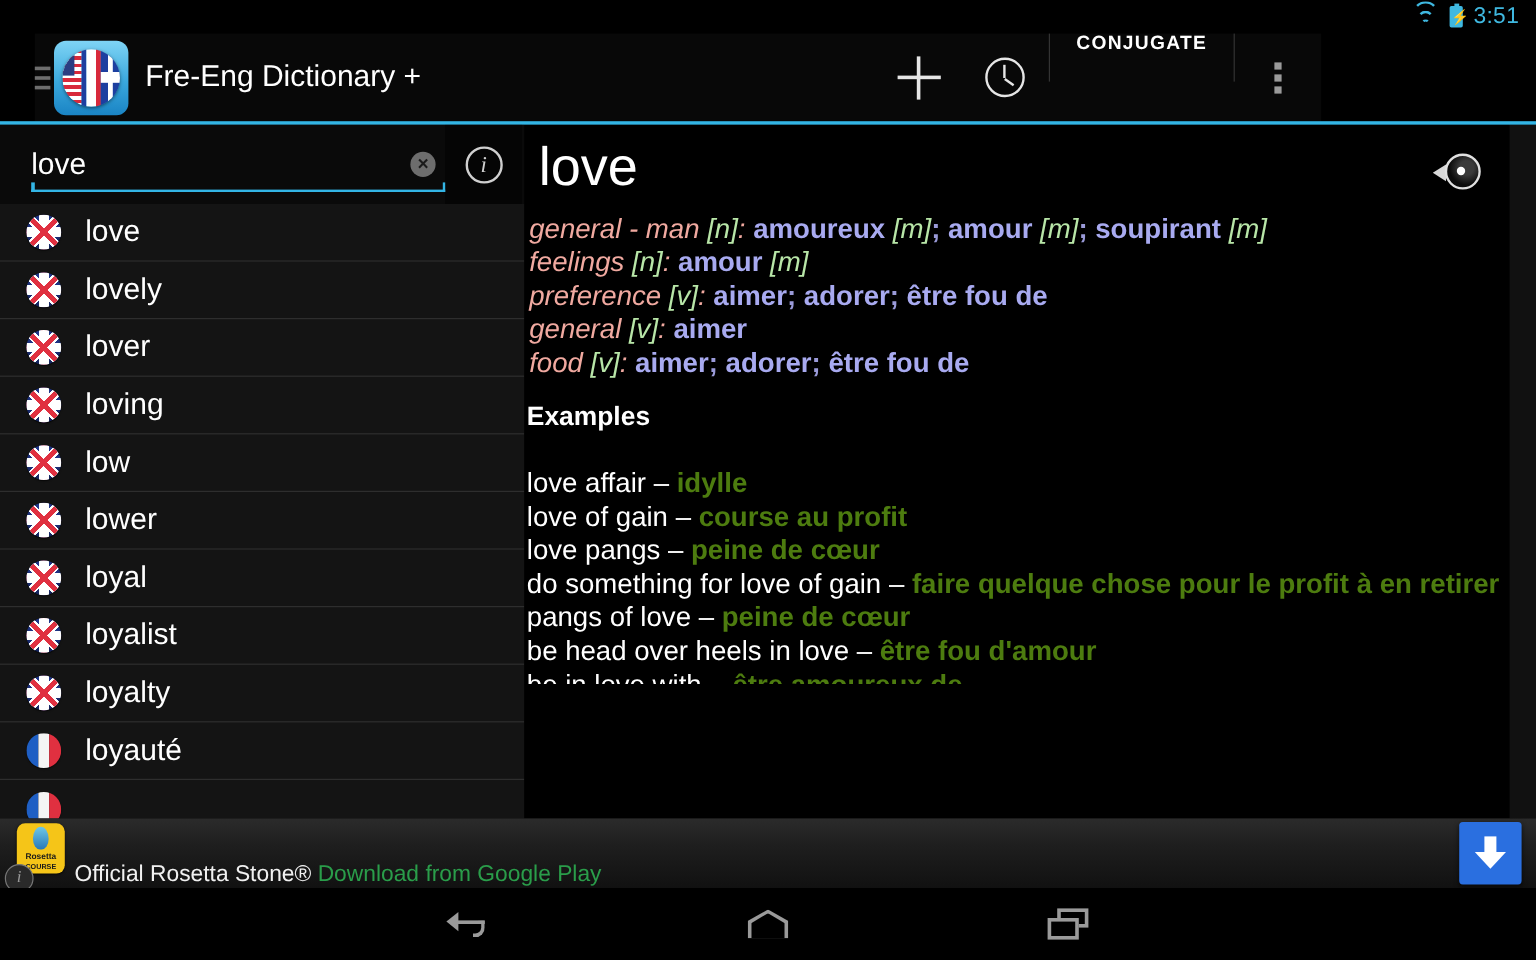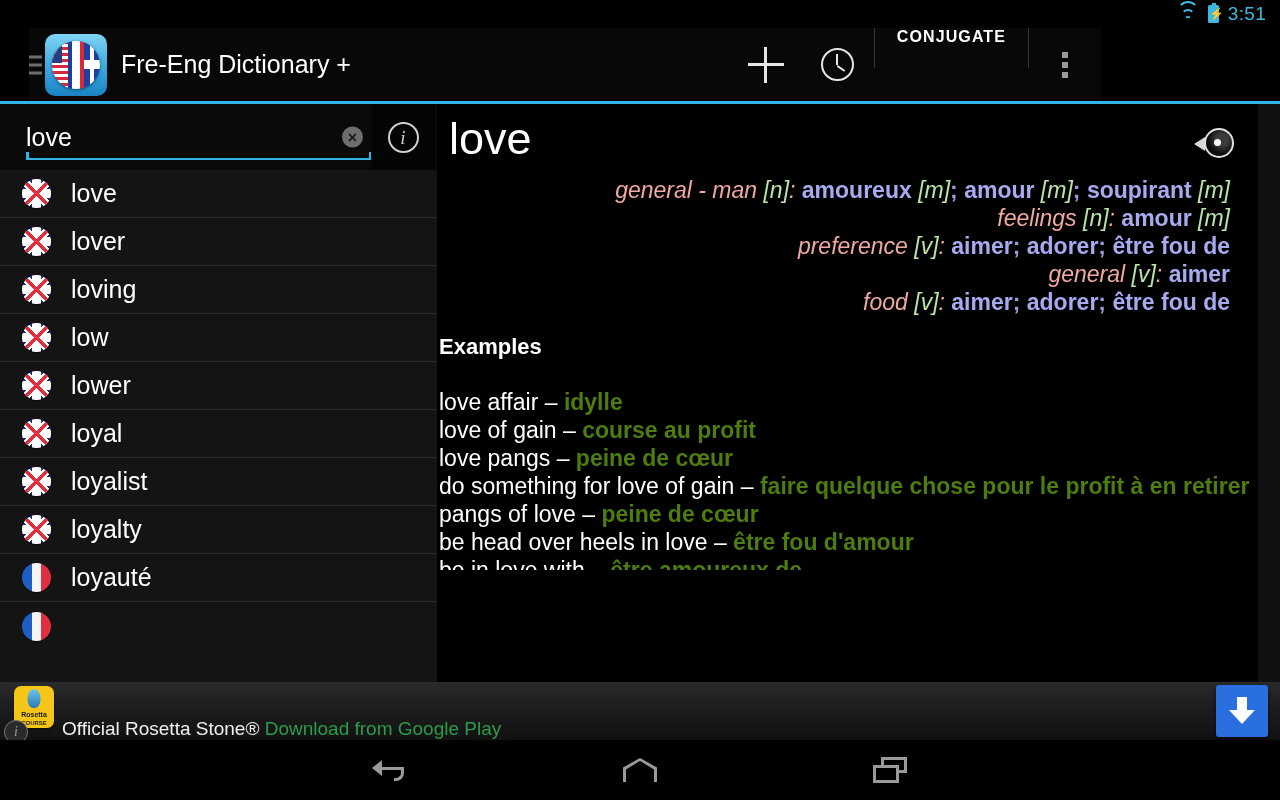--- a/index.html
+++ b/index.html
@@ -213,21 +213,21 @@
   .speaker-icon .body {
     position:absolute; left:10px; top:0; width:30px; height:30px;
     border-radius:50%;
     background:radial-gradient(circle at 62% 38%, #3a3a3a 0 26%, #0c0c0c 62%);
     border:2.4px solid #e0e0e0;
   }
   .speaker-icon .body:after {
     content:""; position:absolute; left:8px; top:9px; width:7px; height:7px;
     border-radius:50%; background:#fff;
   }
-  .defs { padding:12px 28px 0 2px; margin-left:2px;text-align:right; }
+  .defs { padding:12px 28px 0 2px; margin-left:2px; }
   .def-line {
     font-size:23px; line-height:28px; white-space:nowrap;
     padding-left:0; margin-bottom:0;
   }
   .def-ctx { color:#f0a9a0; font-style:italic; }
   .def-tag { color:#b8e6a8; font-style:italic; }
   .def-sep { color:#f0a9a0; font-style:italic; }
   .def-tr  { color:#a8aaf0; font-weight:bold; }
   .def-semi { color:#9a9ad8; font-weight:bold; }
   .examples-title {
@@ -401,20 +401,24 @@
         <div class="info-icon">i</div>
       </div>
     </div>
     <div class="wordlist">
         <div class="word-item">
           <div class="flag uk"></div>
           <div class="word-label">love</div>
         </div>
         <div class="word-item">
           <div class="flag uk"></div>
+          <div class="word-label">lovely</div>
+        </div>
+        <div class="word-item">
+          <div class="flag uk"></div>
           <div class="word-label">lover</div>
         </div>
         <div class="word-item">
           <div class="flag uk"></div>
           <div class="word-label">loving</div>
         </div>
         <div class="word-item">
           <div class="flag uk"></div>
           <div class="word-label">low</div>
         </div>

